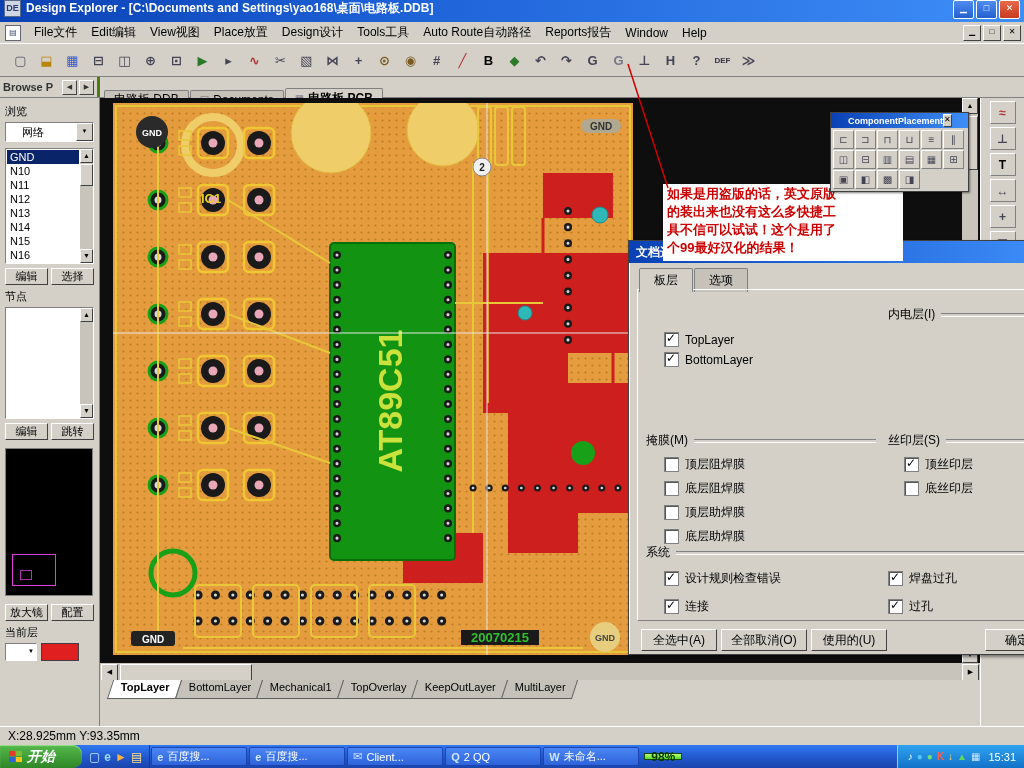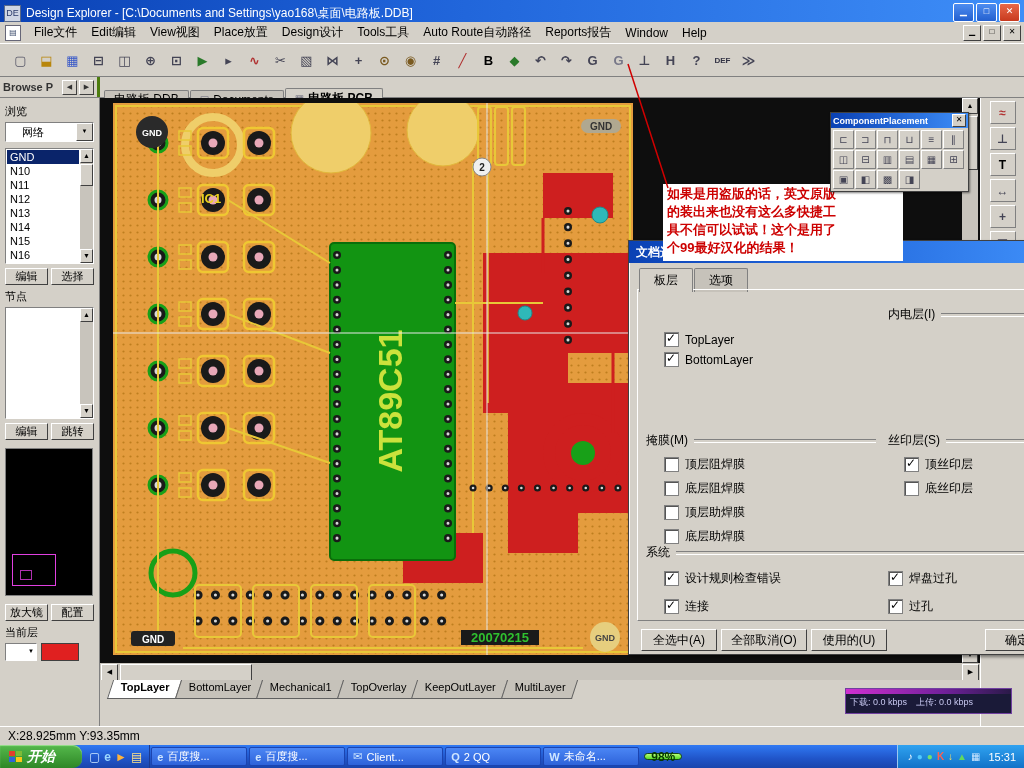--- a/index.html
+++ b/index.html
@@ -1,21 +1,21 @@
 <!DOCTYPE html>
 <html><head>
 <meta charset="utf-8">
 <style>
   html,body{margin:0;padding:0;background:#777;}
   .screen{position:relative;width:1024px;height:768px;background:#D4D0C8;overflow:hidden;
           font-family:"Liberation Sans","DejaVu Sans",sans-serif;font-size:12px;color:#000;}
   
   .titlebar{position:absolute;left:0;top:0;width:1024px;height:22px;box-sizing:border-box;
-    background:linear-gradient(90deg,#0A41B4,#1E62D8 40%,#3E8EF8);color:#fff;display:flex;align-items:flex-end;
-    padding:0 4px;font-weight:normal;font-size:12px;}
+    background:linear-gradient(90deg,#0A41B4,#1E62D8 40%,#3E8EF8);color:#fff;display:flex;align-items:flex-start;
+    padding:0 4px;font-weight:bold;font-size:12px;}
   .app-icon{width:15px;height:15px;margin-right:5px;background:#cfd6e4;border:1px solid #5a6a8a;color:#2a3a6a;
     font-size:9px;line-height:14px;text-align:center;}
   .win-btns{margin-left:auto;display:flex;gap:2px;}
   .wbtn{width:19px;height:17px;border:1px solid #fff;border-radius:2px;color:#fff;font-size:9px;line-height:15px;
     text-align:center;background:linear-gradient(#4E8DF0,#2360CF);}
   .wbtn.close{background:linear-gradient(#E8694A,#C83A1E);}
   .menubar{position:absolute;left:0;top:22px;width:1024px;height:22px;box-sizing:border-box;background:#D4D0C8;
     display:flex;align-items:center;padding:0 3px;border-bottom:1px solid #fff;}
   .doc-icon{width:14px;height:14px;margin:0 6px 0 2px;background:#fff;border:1px solid #667;color:#346;
     font-size:8px;line-height:13px;text-align:center;}
@@ -109,30 +109,30 @@
   .flag{display:grid;grid-template-columns:6px 6px;grid-template-rows:5px 5px;gap:1px;}
   .flag i{display:block;}
   .f1{background:#E33E2C;}.f2{background:#7DBB38;}.f3{background:#2E64D8;}.f4{background:#F8C818;}
   .quick{display:flex;align-items:center;gap:4px;padding:0 7px;border-right:1px solid #1A3A90;}
   .ql-ic{font-size:12px;font-weight:bold;}
   .task-btn{width:96px;margin:2px 1px;background:linear-gradient(#4B86F4,#2E63DA);border:1px solid #1B44B0;
     border-radius:2px;color:#fff;font-size:11px;display:flex;align-items:center;gap:4px;padding:0 5px;
     overflow:hidden;white-space:nowrap;box-sizing:border-box;}
   .t-ic{font-weight:bold;color:#CFE6FF;font-size:11px;}
   .battery{margin:8px 4px;padding:0 6px;display:flex;align-items:center;background:linear-gradient(#B8FF78,#55DC28);
-    border:1px solid #1A4A10;color:#083800;font-weight:bold;font-size:12px;border-radius:5px;}
+    border:1px solid #1A4A10;color:#083800;font-weight:bold;font-size:12px;border-radius:0;}
   .tray{margin-left:auto;display:flex;align-items:center;gap:4px;padding:0 8px 0 10px;color:#fff;
     background:linear-gradient(#2FA2F0,#1272C8);border-left:1px solid #9CC8F0;}
   .tray-ic{font-size:10px;font-weight:bold;}
   .clock{font-size:11px;color:#fff;margin-left:4px;}
   
   .palette{position:absolute;left:830px;top:112px;width:137px;background:#D4D0C8;border:1px solid #404040;
     box-shadow:1px 1px 2px rgba(0,0,0,.5);z-index:30;}
   .palette-title{height:15px;background:linear-gradient(90deg,#0A41B4,#3E8EF8);color:#fff;font-size:9px;
-    font-weight:bold;display:flex;align-items:center;padding:0 2px;}
+    font-weight:bold;display:flex;align-items:center;padding:0 17px;}
   .palette-close{margin-left:auto;width:12px;height:11px;background:#D4D0C8;color:#000;font-size:8px;
     line-height:10px;text-align:center;border:1px solid;border-color:#fff #404040 #404040 #fff;}
   .palette-body{display:flex;flex-wrap:wrap;gap:1px;padding:2px;}
   .pal-ic{width:19px;height:17px;display:flex;align-items:center;justify-content:center;background:#D4D0C8;
     border:1px solid;border-color:#fff #808080 #808080 #fff;font-size:10px;color:#445;}
   .dialog{position:absolute;left:628px;top:240px;width:420px;height:415px;background:#D4D0C8;
     border:1px solid #404040;box-shadow:inset 1px 1px 0 #fff,2px 2px 3px rgba(0,0,0,.45);z-index:20;box-sizing:border-box;}
   .dialog-title{height:22px;background:linear-gradient(90deg,#0A41B4,#1E62D8 40%,#3E8EF8);color:#fff;
     font-weight:bold;display:flex;align-items:center;padding:0 7px;font-size:12px;}
   .dtabs{display:flex;padding:5px 10px 0;}
@@ -448,27 +448,20 @@
     <div class="ltab"><span>TopOverlay</span></div>
     <div class="ltab"><span>KeepOutLayer</span></div>
     <div class="ltab"><span>MultiLayer</span></div>
   </div>
   <div class="gap-row"></div>
 
   <div class="statusbar">
     <span>X:28.925mm Y:93.35mm</span>
   </div>
 
-  <div class="net-widget">
-    <div class="net-bar"></div>
-    <div class="net-text">
-      <span>下载: 0.0 kbps</span>
-      <span>上传: 0.0 kbps</span>
-    </div>
-  </div>
 
   <div class="palette">
     <div class="palette-title">
       <span>ComponentPlacement</span>
       <span class="palette-close">✕</span>
     </div>
     <div class="palette-body">
         <span class="pal-ic">⊏</span>
         <span class="pal-ic">⊐</span>
         <span class="pal-ic">⊓</span>

